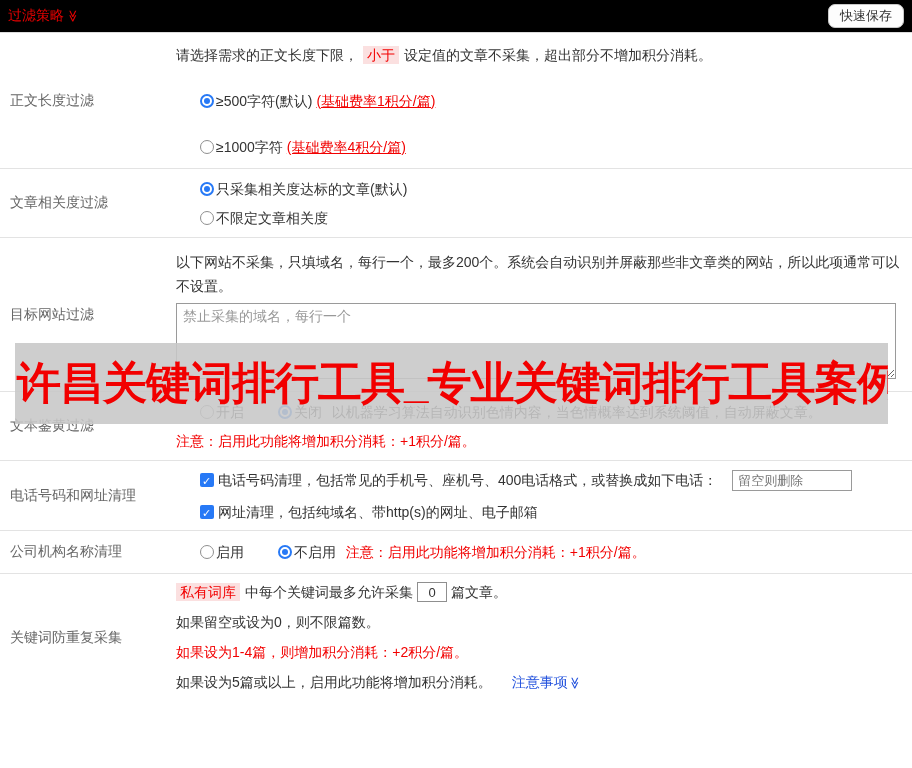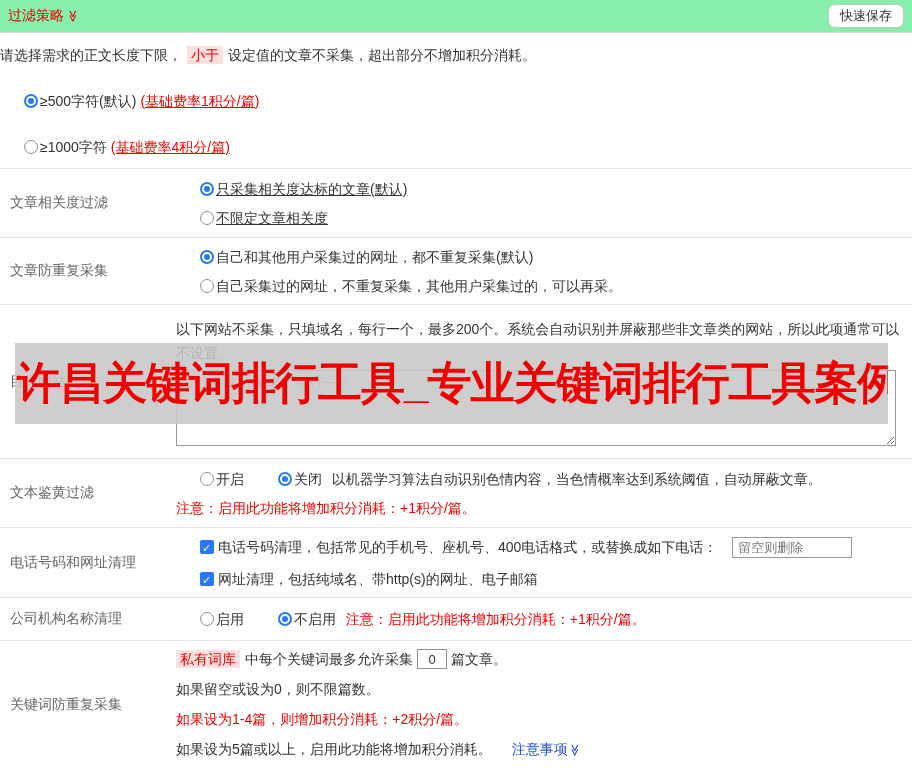--- a/index.html
+++ b/index.html
@@ -1,36 +1,36 @@
 <!DOCTYPE html>
 <html><head>
 <meta charset="utf-8">
 <style>
   * { margin:0; padding:0; box-sizing:border-box; }
   html,body { width:912px; height:768px; overflow:hidden; background:#fff;
     font-family:"Liberation Sans","DejaVu Sans",sans-serif; }
   .page { position:relative; width:912px; height:768px; }
 
   
-  .hdr { height:33px; background:#86efac; border-bottom:1px solid #dcdcdc;
+  .hdr { height:33px; background:#000000; border-bottom:1px solid #dcdcdc;
     display:flex; align-items:center; padding:0 8px; }
   .hdr-title { color:#e60000; font-size:14px; }
   .chev { display:inline-block; transform:rotate(90deg); font-size:12px; }
   .chev-red { color:#e60000; margin-left:3px; }
   .save-btn { margin-left:auto; background:#fdfdfd; border:1px solid #c8c8c8;
     border-radius:7px; padding:3px 11px; font-size:13px; color:#333; cursor:pointer; height:24px; line-height:16px; }
 
   
   .row { display:flex; border-bottom:1px solid #e3e3e3; }
   .row-label { width:176px; min-width:176px; padding-left:10px; color:#666;
     font-size:14px; display:flex; align-items:center; }
   .row-content { flex:1; padding:4px 8px 4px 0; font-size:14px; color:#333;
     display:flex; flex-direction:column; justify-content:center; }
   .r1 { height:136px; } .r1 .row-content { gap:26px; }
-  .r2 { height:69px; }  .r2 .row-content { gap:9px;text-decoration:underline; }
+  .r2 { height:69px; }  .r2 .row-content { gap:9px; }
   .r3 { height:67px; }  .r3 .row-content { gap:9px; }
   .r4 { height:154px; } .r4 .row-content { gap:5px; }
   .r5 { height:69px; }  .r5 .row-content { gap:9px; }
   .r6 { height:70px; }  .r6 .row-content { gap:11px; }
   .r7 { height:43px; }
   .r8 { height:127px; border-bottom:none; } .r8 .row-content { gap:10px; }
 
   .line { line-height:20px; white-space:nowrap; }
   .wrapline { line-height:24px; white-space:normal; max-width:726px; }
   .red { color:#f20000; }
@@ -71,20 +71,21 @@
 
 <div class="page">
 
   <div class="hdr">
     <span class="hdr-title">过滤策略</span>
     <span class="chev chev-red">≫</span>
     <button class="save-btn">快速保存</button>
   </div>
 
   <div class="row r1">
+    <div class="row-label">正文长度过滤</div>
     <div class="row-content">
       <div class="line">
         <span>请选择需求的正文长度下限，</span><span class="hl">小于</span><span>设定值的文章不采集，超出部分不增加积分消耗。</span>
       </div>
       <div class="line">
         <label class="opt">
           <span class="radio on"></span><span>≥500字符(默认)</span><span class="fee">(基础费率1积分/篇)</span>
         </label>
       </div>
       <div class="line">
@@ -104,35 +105,20 @@
         </label>
       </div>
       <div class="line">
         <label class="opt">
           <span class="radio"></span><span>不限定文章相关度</span>
         </label>
       </div>
     </div>
   </div>
 
-  <div class="row r3">
-    <div class="row-label">文章防重复采集</div>
-    <div class="row-content">
-      <div class="line">
-        <label class="opt">
-          <span class="radio on"></span><span>自己和其他用户采集过的网址，都不重复采集(默认)</span>
-        </label>
-      </div>
-      <div class="line">
-        <label class="opt">
-          <span class="radio"></span><span>自己采集过的网址，不重复采集，其他用户采集过的，可以再采。</span>
-        </label>
-      </div>
-    </div>
-  </div>
 
   <div class="row r4">
     <div class="row-label">目标网站过滤</div>
     <div class="row-content">
       <div class="wrapline">以下网站不采集，只填域名，每行一个，最多200个。系统会自动识别并屏蔽那些非文章类的网站，所以此项通常可以不设置。</div>
       <textarea class="domains" placeholder="禁止采集的域名，每行一个" style=""></textarea>
     </div>
   </div>
 
   <div class="row r5">

